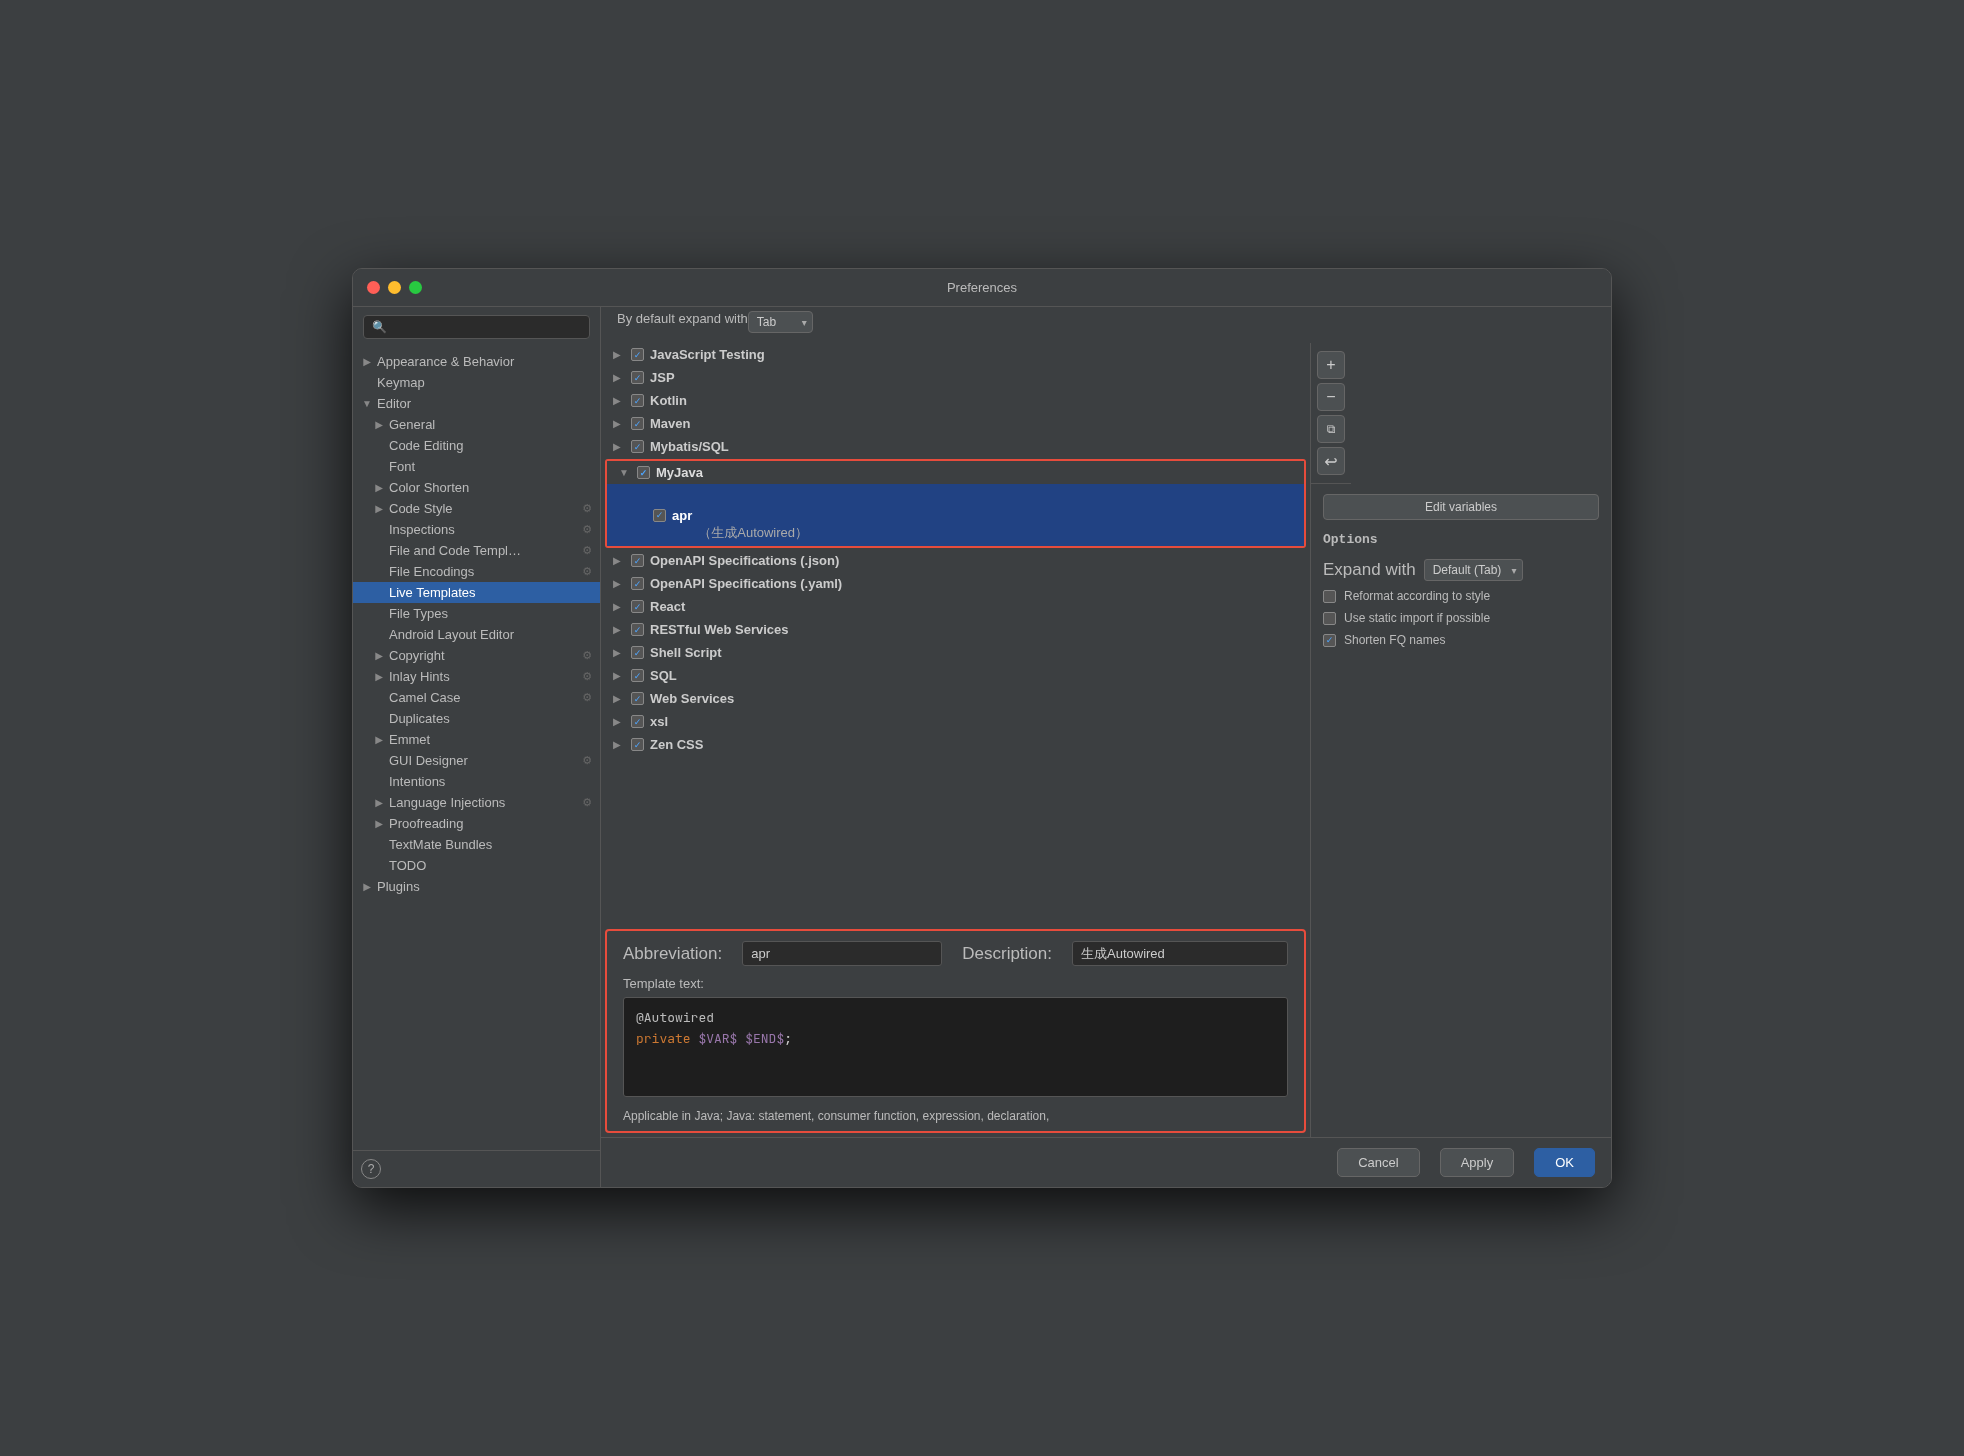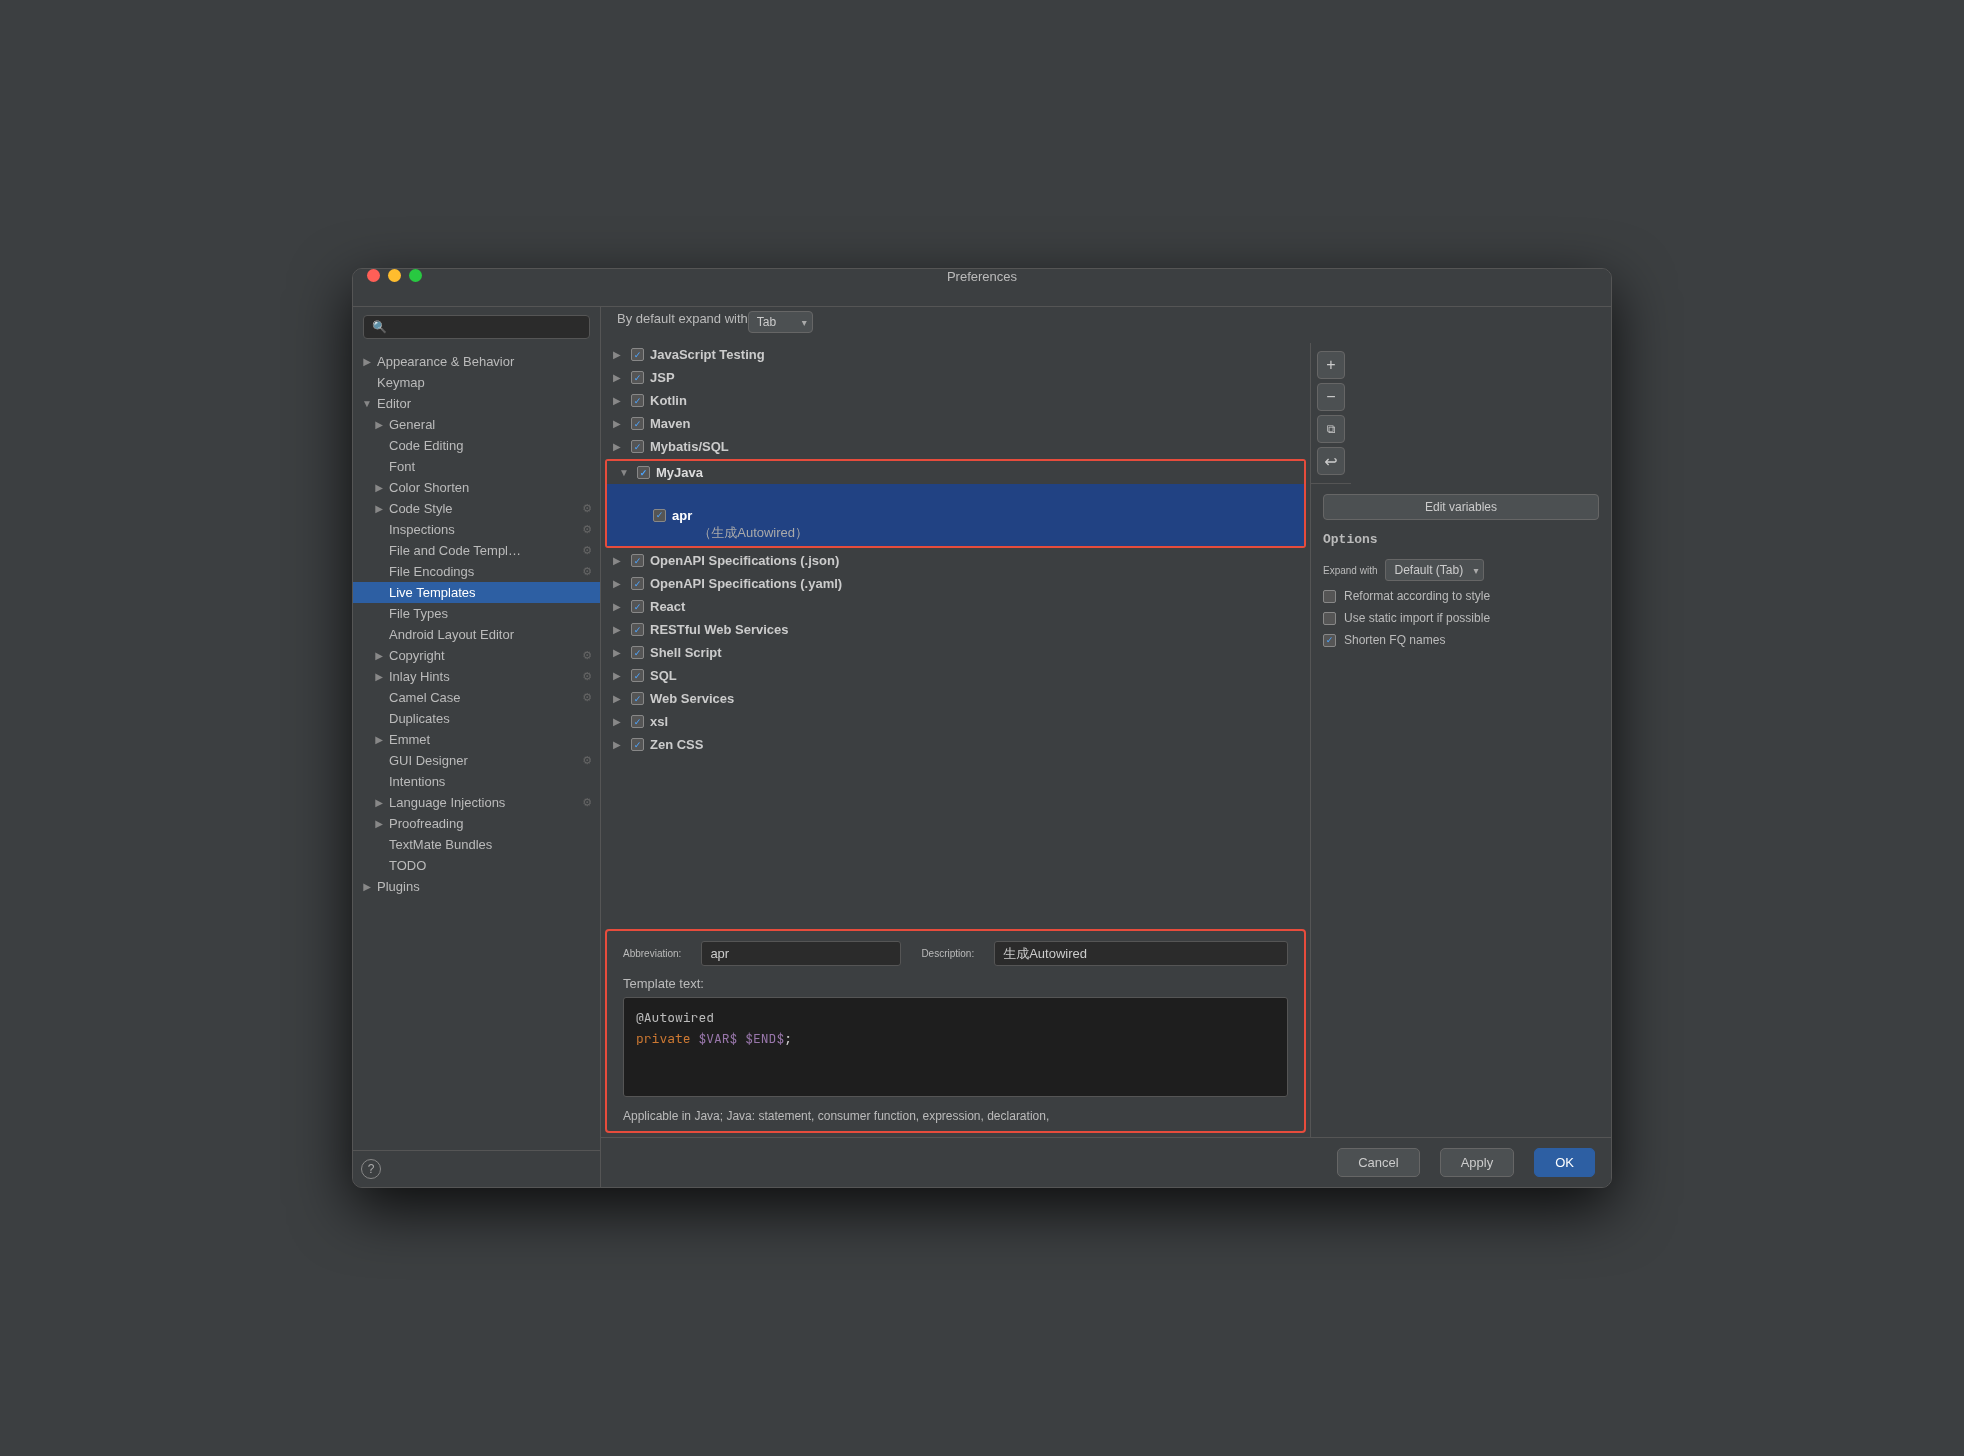--- a/index.html
+++ b/index.html
@@ -20,21 +20,21 @@
       overflow: hidden;
       display: flex;
       flex-direction: column;
       box-shadow: 0 20px 60px rgba(0,0,0,0.8);
       border: 1px solid #555;
     }
     .titlebar {
       background: #3c3f41;
       height: 38px;
       display: flex;
-      align-items: flex-start;
+      align-items: center;
       padding: 0 14px;
       gap: 8px;
       border-bottom: 1px solid #555;
       flex-shrink: 0;
       position: relative;
     }
     .titlebar-title {
       position: absolute;
       left: 50%;
       transform: translateX(-50%);
@@ -234,21 +234,21 @@
       justify-content: center;
     }
     .detail-row1 {
       display: flex;
       padding: 10px 16px 6px;
       gap: 20px;
       align-items: center;
     }
     .field-label {
       color: #bbb;
-      font-size: 10px;
+      font-size: 17px;
       white-space: nowrap;
       text-align: right;
     }
     .field-input {
       background: #2b2b2b;
       border: 1px solid #555;
       color: #ccc;
       padding: 4px 8px;
       border-radius: 3px;
       font-size: 13px;

